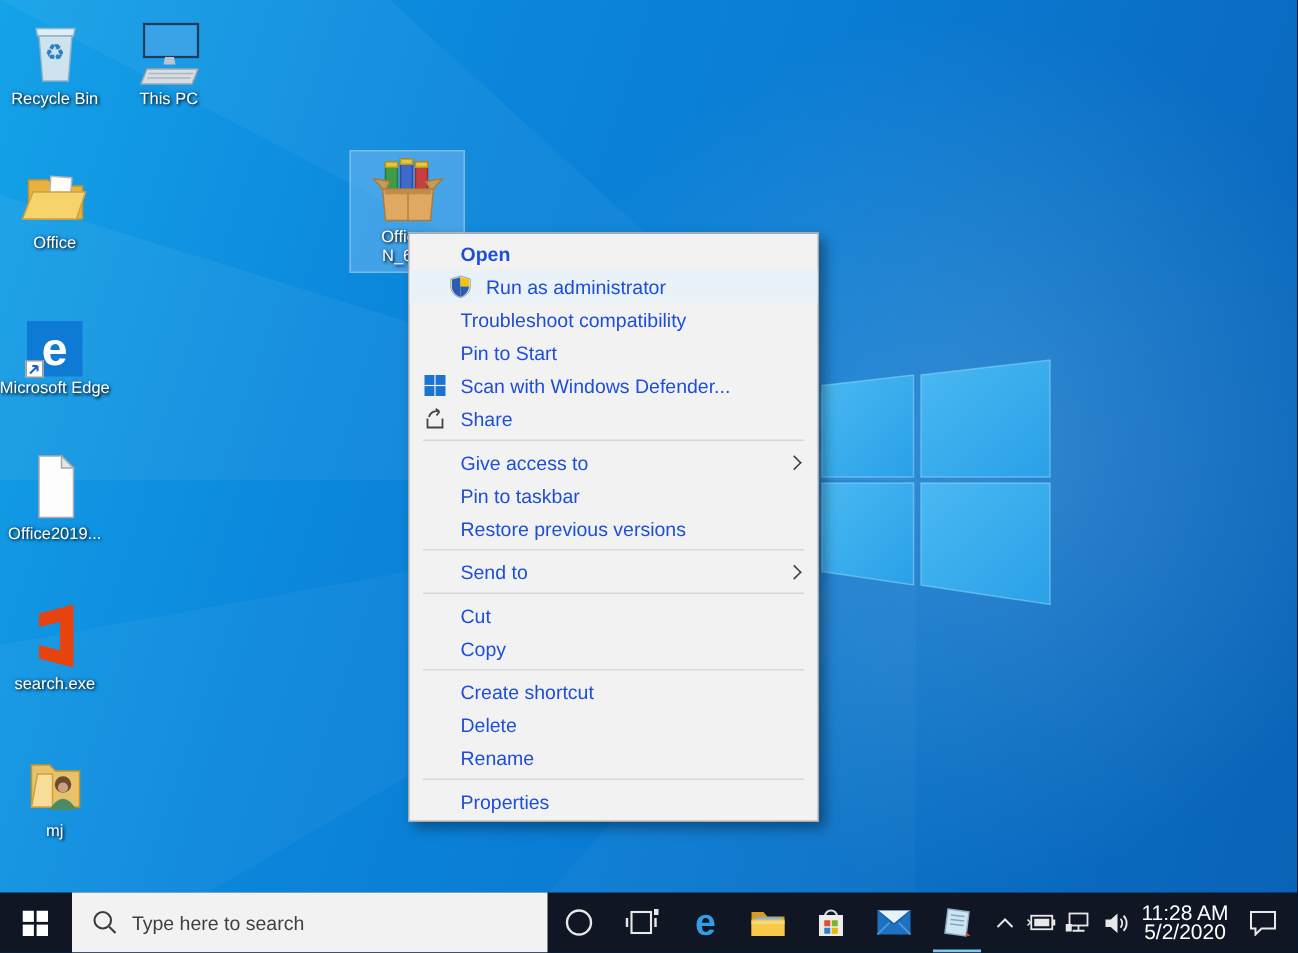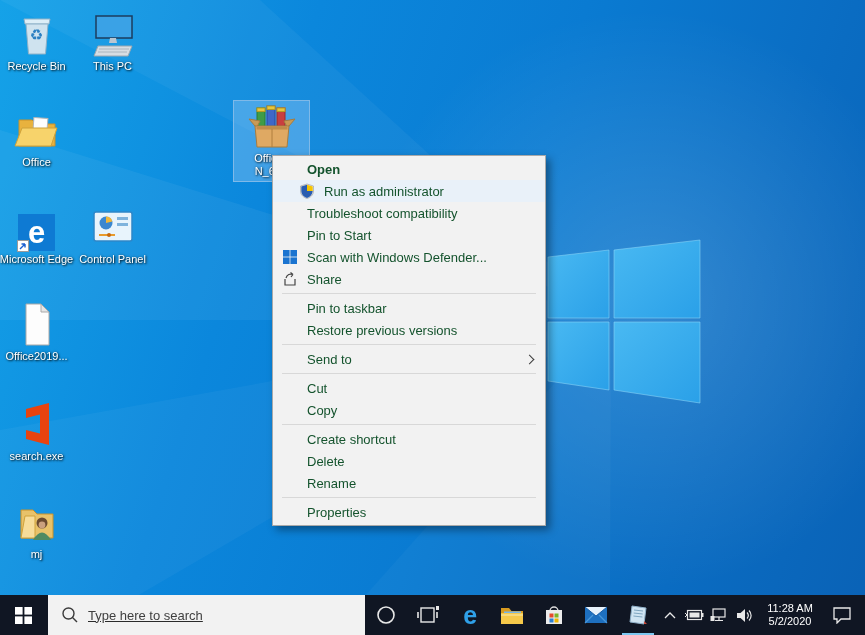--- a/index.html
+++ b/index.html
@@ -23,46 +23,46 @@
                justify-content:center; position:relative; }
   .edge-tile .e { font-size:31px; font-weight:bold; color:#fff; line-height:1; }
   .shortcut-box { position:absolute; left:-1px; bottom:-1px; width:12px; height:12px;
                   background:#fff; border:1px solid #9a9a9a; display:flex; align-items:center; justify-content:center; }
 
   
   .cmenu { position:absolute; left:272px; top:155px; width:274px;
            background:var(--menu-bg,#f2f2f2); border:1px solid #a9a9a9;
            box-shadow:4px 4px 8px rgba(0,0,0,.38); padding:2px 0; z-index:50; }
   .mi { height:22px; display:flex; align-items:center; padding-right:12px;
-        font-size:13px; color:#14532d; cursor:default; }
+        font-size:13px; color:#1d4ed8; cursor:default; }
   .mi .ic { flex:0 0 34px; display:flex; align-items:center; justify-content:center; }
   .mi .mlb { white-space:nowrap; }
   .mi.bold .mlb { font-weight:bold; }
   .mi.hl { background:var(--menu-highlight,#ecf3fa);padding-left:17px; }
   .mi .arrow { margin-left:auto; width:7px; height:7px; border:solid #3c3c3c;
                border-width:1px 1px 0 0; transform:rotate(45deg); }
   .sep { height:1px; background:#d8d8d8; margin:3px 9px; }
 
   
   .taskbar { position:absolute; left:0; bottom:0; width:865px; height:40px;
              background:var(--taskbar-bg,#101623); display:flex; align-items:stretch; z-index:100; }
   .tb-start { width:48px; display:flex; align-items:center; justify-content:center; cursor:pointer; }
   .tb-search { width:318px; position:relative; background:#f2f2f2; display:flex; align-items:center; }
   .tb-search svg { position:absolute; left:13px; top:11px; }
   .tb-search input { width:100%; height:100%; border:0; outline:0; background:transparent;
-                     padding-left:40px; font-size:13px; color:#2b2b2b; font-family:"Liberation Sans",sans-serif;text-decoration:underline; }
+                     padding-left:40px; font-size:13px; color:#2b2b2b; font-family:"Liberation Sans",sans-serif; }
   .tb-search input::placeholder { color:#3f3f3f; opacity:1; }
   .tb-btn { width:42px; display:flex; align-items:center; justify-content:center;
             position:relative; cursor:pointer; }
   .tb-btn .e { font-size:25px; font-weight:bold; color:#2fa0e8; line-height:1; }
   .active-underline { position:absolute; bottom:0; left:5px; right:5px; height:2px; background:#7cc7f0; }
   .tray { margin-left:auto; display:flex; align-items:center; padding-right:2px; }
   .tray-btn { display:flex; align-items:center; justify-content:center; height:40px; cursor:pointer; }
   .w22{width:22px;} .w26{width:26px;} .w24{width:24px;} .w28{width:28px;} .w42{width:42px;}
-  .clock { width:62px; text-align:center; font-size:11px; color:#fff; line-height:13px; cursor:pointer; }
+  .clock { width:62px; text-align:center; font-size:14px; color:#fff; line-height:13px; cursor:pointer; }
 </style>
 </head>
 <body>
 
 <div id="screen">
 
   <div class="wallpaper">
     <svg width="865" height="635" viewBox="0 0 865 635">
       <defs>
         <radialGradient id="glow" cx="0.5" cy="0.5" r="0.5">
@@ -132,34 +132,20 @@
       <span class="shortcut-box">
         <svg width="10" height="10">
               <path d="M2,8 L7,3 M7,3 H3.5 M7,3 V6.5" stroke="#1a5fd0" stroke-width="1.4" fill="none"></path>
             </svg>
       </span>
     </div>
       </div>
     <div class="lb">Microsoft Edge</div>
   </div>
 
-  <div class="di" style="left:74px;top:201px">
-    <div class="ig">
-        <svg width="48" height="48">
-      <rect x="5" y="9" width="38" height="29" rx="2" fill="#e8f4fc" stroke="#2e86c8" stroke-width="1.5"></rect>
-      <circle cx="17" cy="20" r="6.5" fill="#3a87d0"></circle>
-      <path d="M17,20 L17,13.5 A6.5,6.5 0 0 1 23.3,18.5 Z" fill="#f0b73a"></path>
-      <rect x="28" y="14" width="11" height="3" fill="#7fb3dc"></rect>
-      <rect x="28" y="20" width="11" height="3" fill="#7fb3dc"></rect>
-      <path d="M10,32 H26" stroke="#e89b2d" stroke-width="2"></path>
-      <circle cx="20" cy="32" r="2" fill="#c8690f"></circle>
-    </svg>
-      </div>
-    <div class="lb">Control Panel</div>
-  </div>
 
   <div class="di" style="left:-2px;top:298px">
     <div class="ig">
         <svg width="48" height="48">
       <path d="M13,4 H28 L36,12 V45 H13 Z" fill="#fdfdfd" stroke="#a9a9a9"></path>
       <path d="M28,4 V12 H36 Z" fill="#e6e6e6" stroke="#a9a9a9"></path>
     </svg>
       </div>
     <div class="lb">Office2019...</div>
   </div>
@@ -257,20 +243,25 @@
           <svg width="16" height="16">
         <path d="M3,8 V14 H13 V8" fill="none" stroke="#444" stroke-width="1.2"></path>
         <path d="M4,7 C5,3.5 8,2.5 11,3.5 M11,3.5 L8.5,1.5 M11,3.5 L9,6" fill="none" stroke="#444" stroke-width="1.2"></path>
       </svg>
         </span>
       <span class="mlb">Share</span>
     </div>
 
     <div class="sep"></div>
 
+    <div class="mi">
+      <span class="ic"></span>
+        <span class="mlb">Give access to</span>
+      <span class="arrow"></span>
+    </div>
 
     <div class="mi">
       <span class="ic"></span>
         <span class="mlb">Pin to taskbar</span>
     </div>
 
     <div class="mi">
       <span class="ic"></span>
         <span class="mlb">Restore previous versions</span>
     </div>

